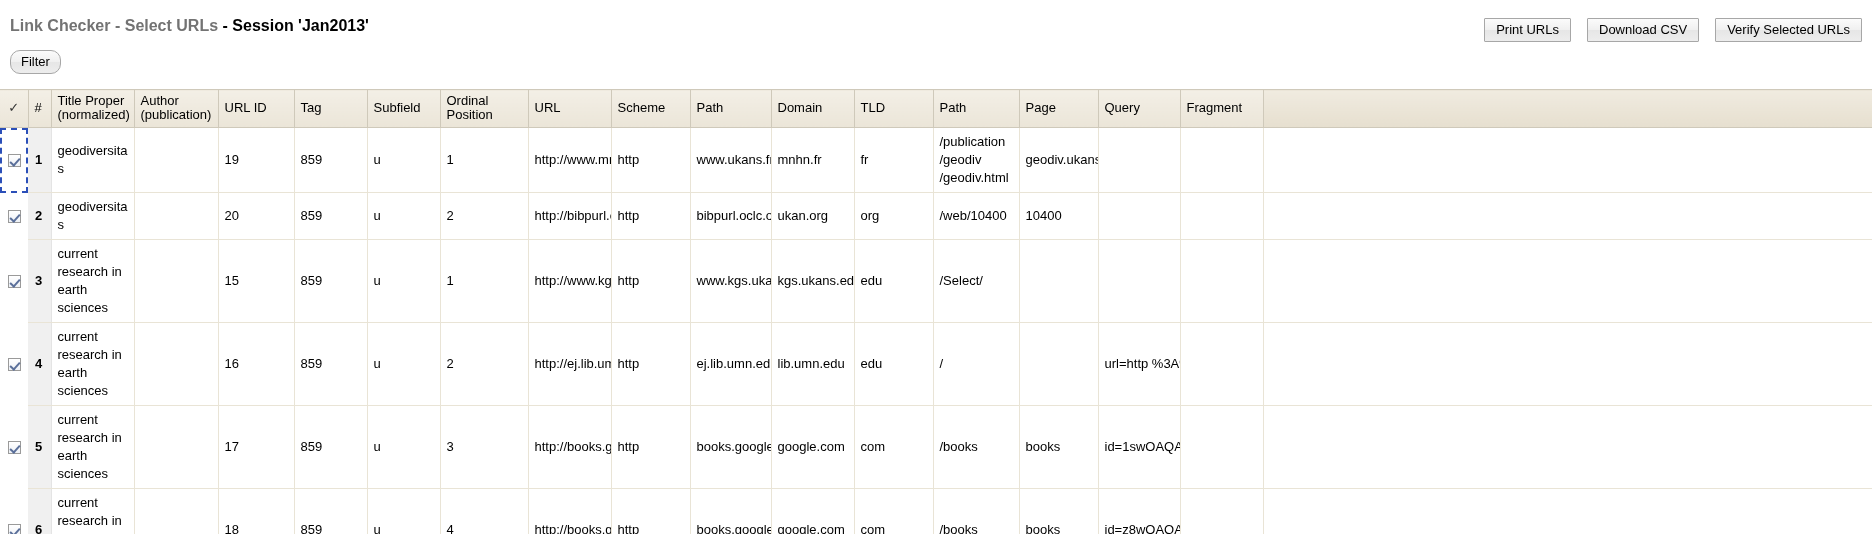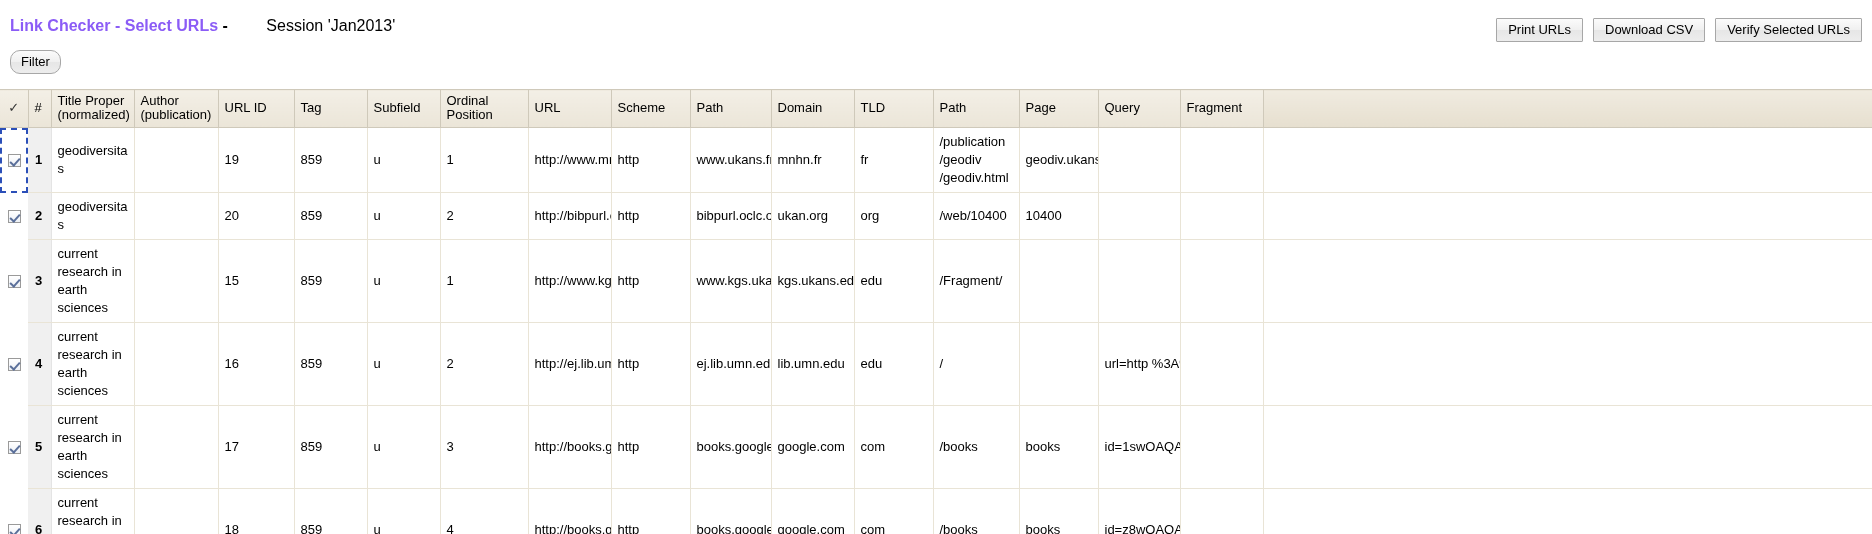--- a/index.html
+++ b/index.html
@@ -24,38 +24,37 @@
   }
   .title-block {
     position: absolute;
     left: 10px;
     top: 17px;
     white-space: nowrap;
     font-size: 16px;
   }
   .title-main {
     font-weight: bold;
-    color: #8b5cf6;
+    color: #737373;
   }
   .title-sep {
     font-weight: bold;
     color: #000;
   }
   .title-session {
-    font-weight: normal;
+    font-weight: bold;
     color: #000;
-    margin-left: 34px;
   }
 
   .header-buttons {
     position: absolute;
     right: 10px;
     top: 18px;
     display: flex;
-    gap: 10px;
+    gap: 16px;
   }
 
   .btn {
     font-family: "Liberation Sans", sans-serif;
     font-size: 13px;
     color: #000;
     background: linear-gradient(to bottom, #fbfbfb 0%, #f0f0f0 48%, #e6e6e6 50%, #ededed 100%);
     border: 1px solid #a7a7a7;
     border-radius: 1px;
     padding: 3px 11px 4px 11px;
@@ -325,21 +324,21 @@
           <td>15</td>
           <td>859</td>
           <td>u</td>
           <td>1</td>
           <td class="nowrap-clip">http://www.kgs
 /Current/</td>
           <td class="nowrap-clip">http</td>
           <td class="nowrap-clip">www.kgs.ukan</td>
           <td class="nowrap-clip">kgs.ukans.ed</td>
           <td class="nowrap-clip">edu</td>
-          <td>/Fragment/</td>
+          <td>/Select/</td>
           <td class="nowrap-clip"></td>
           <td class="nowrap-clip"></td>
           <td></td>
           <td class="filler"></td>
         </tr>
         <tr>
           <td class="check-col"><span class="cb"></span></td>
           <td class="num-col">4</td>
           <td>current
 research in

